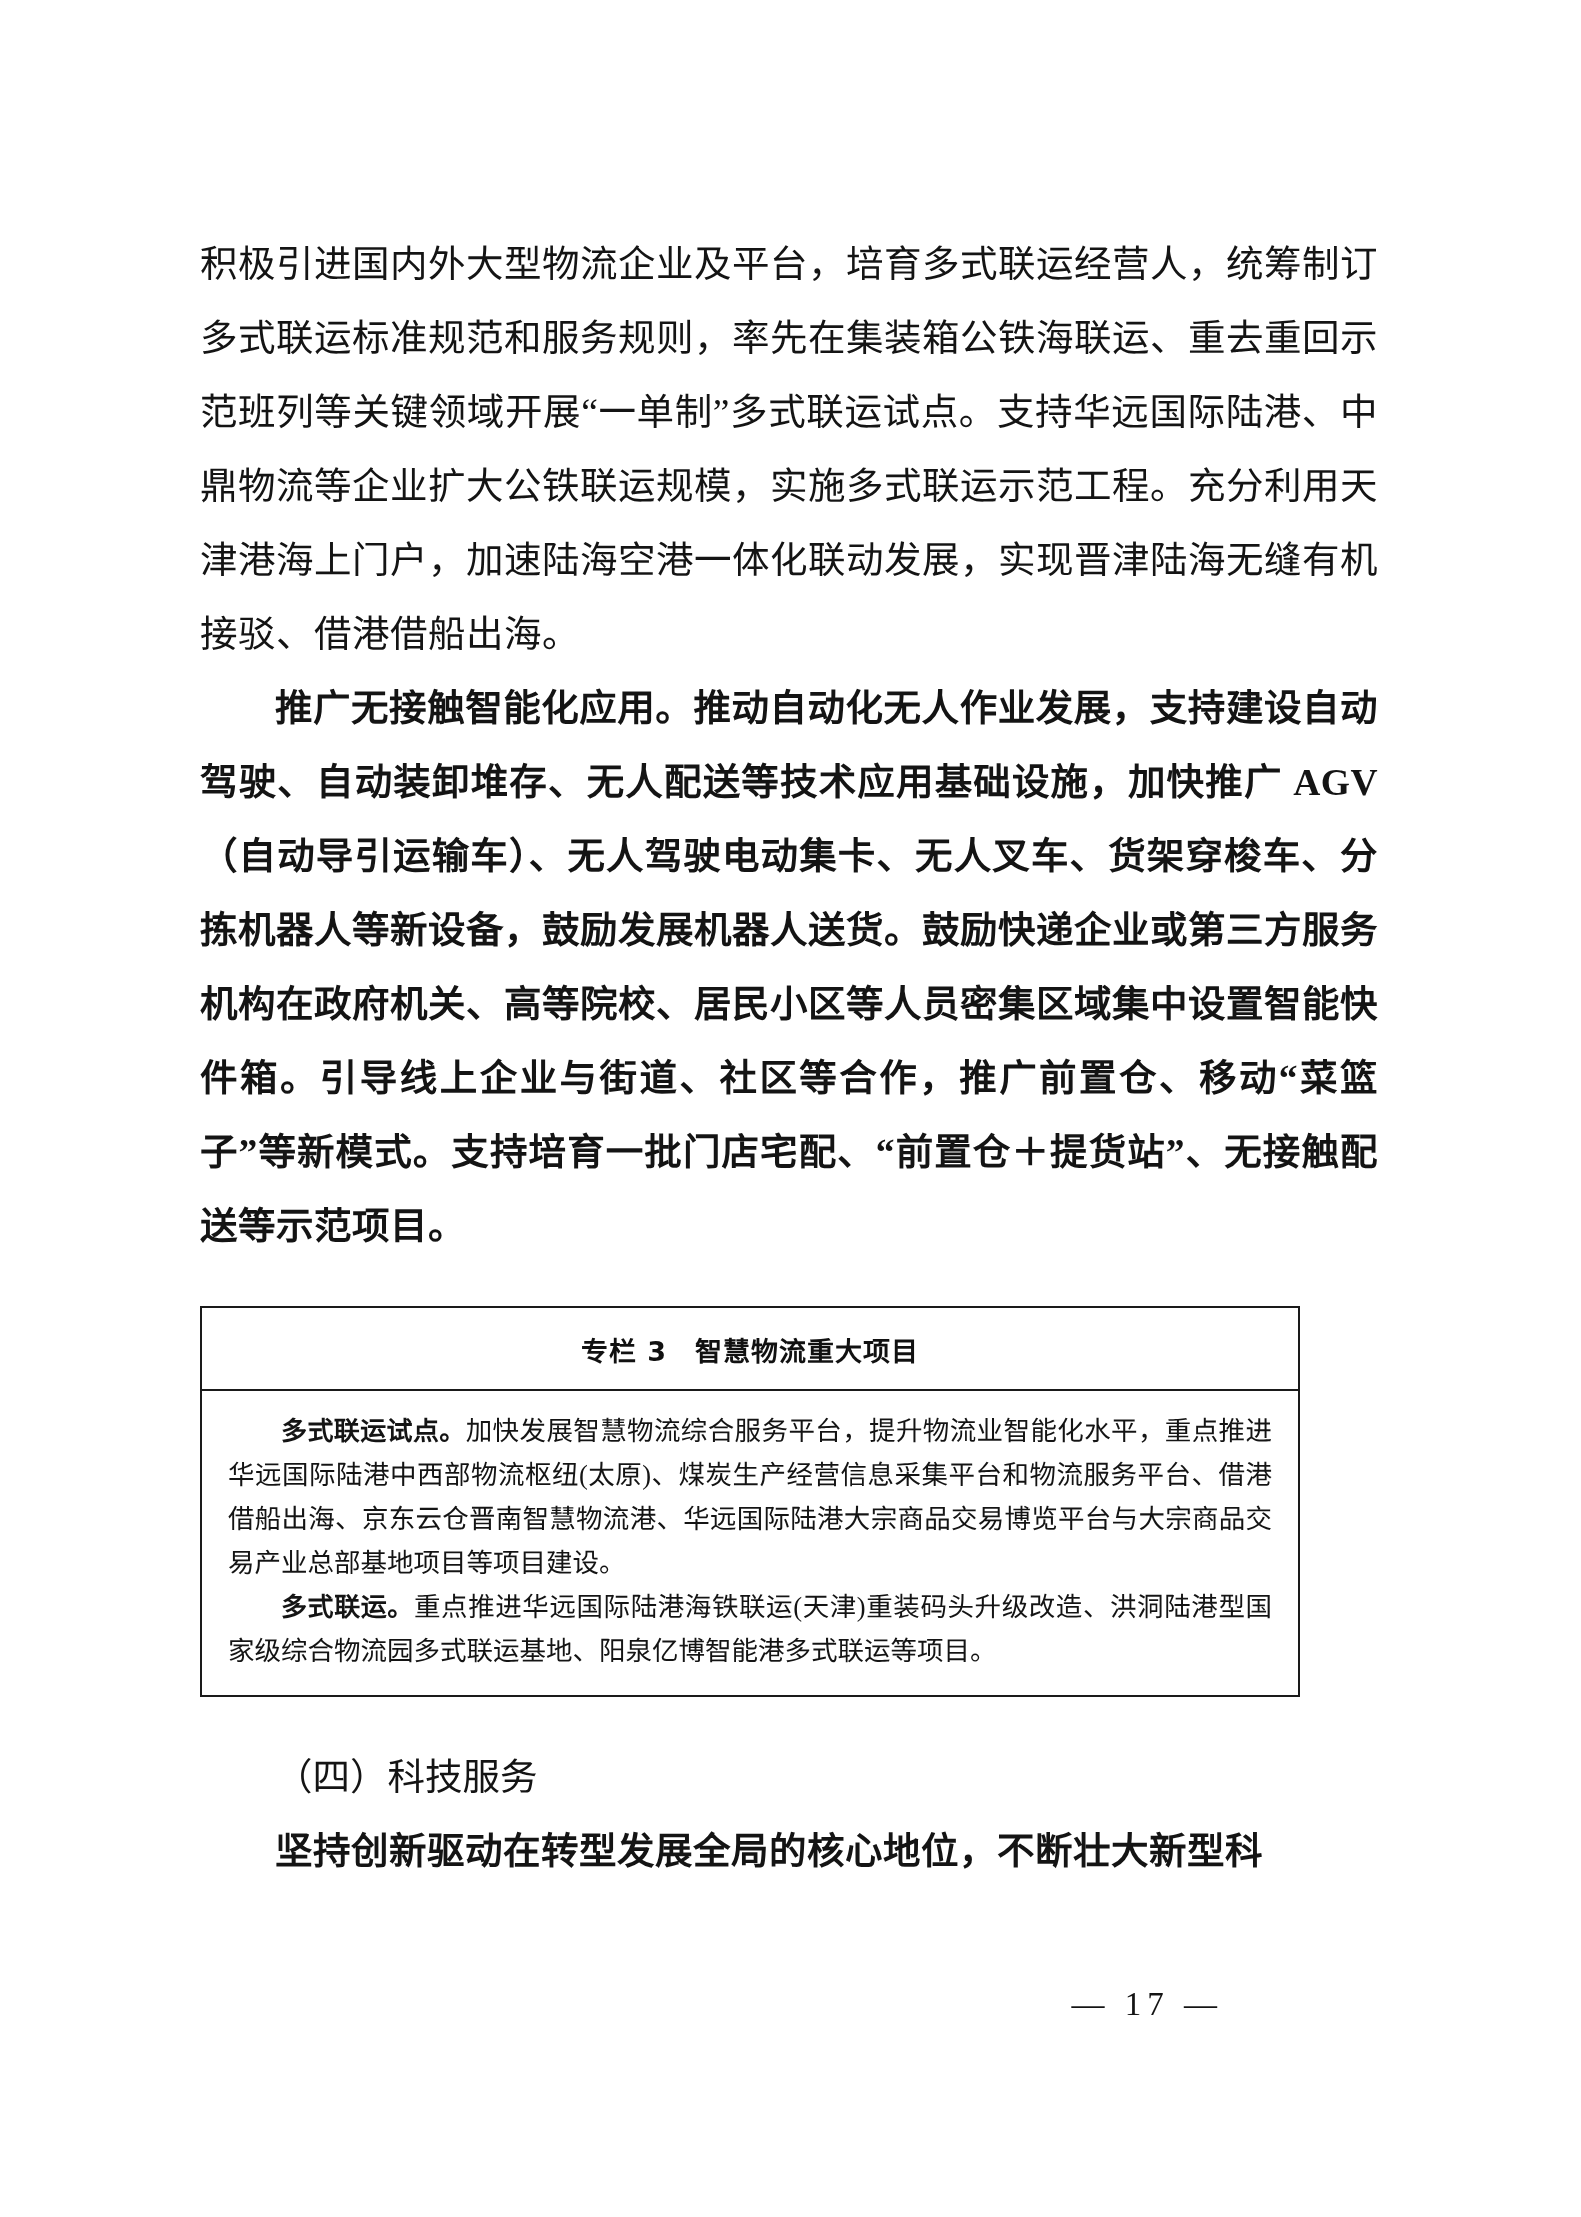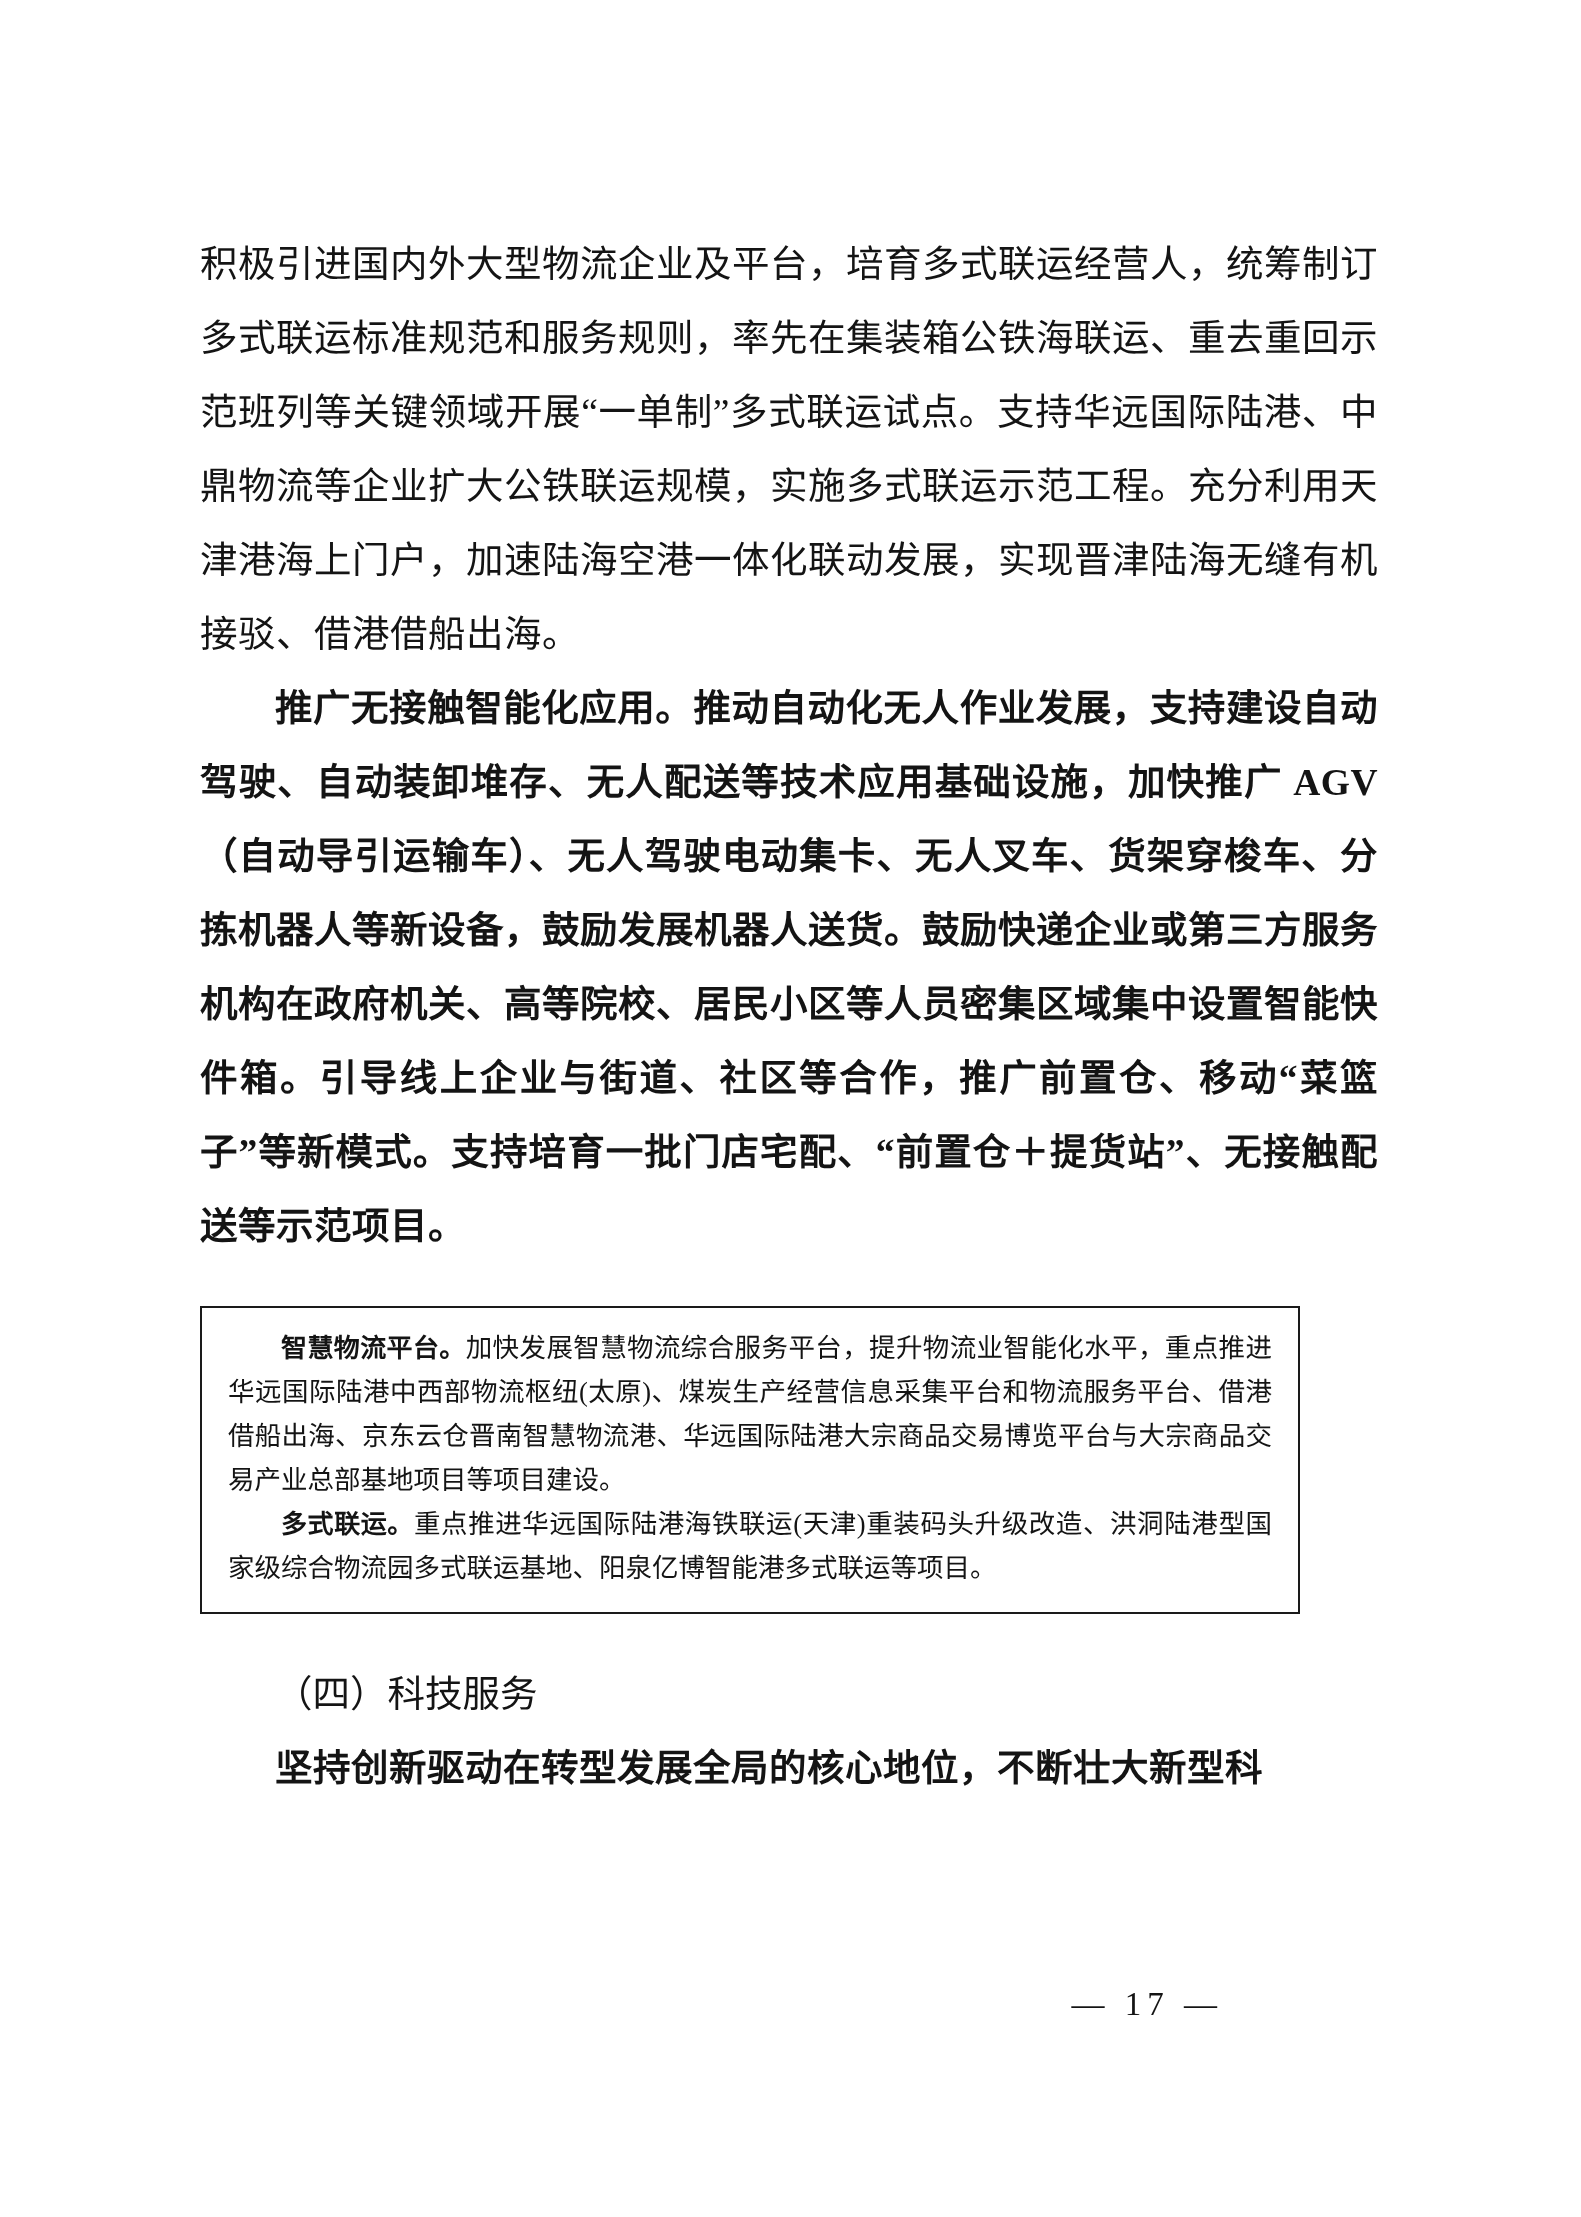--- a/index.html
+++ b/index.html
@@ -98,23 +98,24 @@
 <body>
 
 <div class="page">
   <div class="content">
 
     <p class="body-par">积极引进国内外大型物流企业及平台，培育多式联运经营人，统筹制订多式联运标准规范和服务规则，率先在集装箱公铁海联运、重去重回示范班列等关键领域开展“一单制”多式联运试点。支持华远国际陆港、中鼎物流等企业扩大公铁联运规模，实施多式联运示范工程。充分利用天津港海上门户，加速陆海空港一体化联动发展，实现晋津陆海无缝有机接驳、借港借船出海。</p>
 
     <p class="body-par indent">推广无接触智能化应用。推动自动化无人作业发展，支持建设自动驾驶、自动装卸堆存、无人配送等技术应用基础设施，加快推广 AGV（自动导引运输车）、无人驾驶电动集卡、无人叉车、货架穿梭车、分拣机器人等新设备，鼓励发展机器人送货。鼓励快递企业或第三方服务机构在政府机关、高等院校、居民小区等人员密集区域集中设置智能快件箱。引导线上企业与街道、社区等合作，推广前置仓、移动“菜篮子”等新模式。支持培育一批门店宅配、“前置仓＋提货站”、无接触配送等示范项目。</p>
 
     <div class="box">
+      <div class="box-title">专栏 3　智慧物流重大项目</div>
       <div class="box-body">
         <p class="box-par">
-          <span class="box-lead">智慧物流平台。</span><span>加快发展智慧物流综合服务平台，提升物流业智能化水平，重点推进华远国际陆港中西部物流枢纽(太原)、煤炭生产经营信息采集平台和物流服务平台、借港借船出海、京东云仓晋南智慧物流港、华远国际陆港大宗商品交易博览平台与大宗商品交易产业总部基地项目等项目建设。</span>
+          <span class="box-lead">多式联运试点。</span><span>加快发展智慧物流综合服务平台，提升物流业智能化水平，重点推进华远国际陆港中西部物流枢纽(太原)、煤炭生产经营信息采集平台和物流服务平台、借港借船出海、京东云仓晋南智慧物流港、华远国际陆港大宗商品交易博览平台与大宗商品交易产业总部基地项目等项目建设。</span>
         </p>
         <p class="box-par">
           <span class="box-lead">多式联运。</span><span>重点推进华远国际陆港海铁联运(天津)重装码头升级改造、洪洞陆港型国家级综合物流园多式联运基地、阳泉亿博智能港多式联运等项目。</span>
         </p>
       </div>
     </div>
 
     <p class="section-heading">（四）科技服务</p>
 
     <p class="body-par indent">坚持创新驱动在转型发展全局的核心地位，不断壮大新型科</p>

